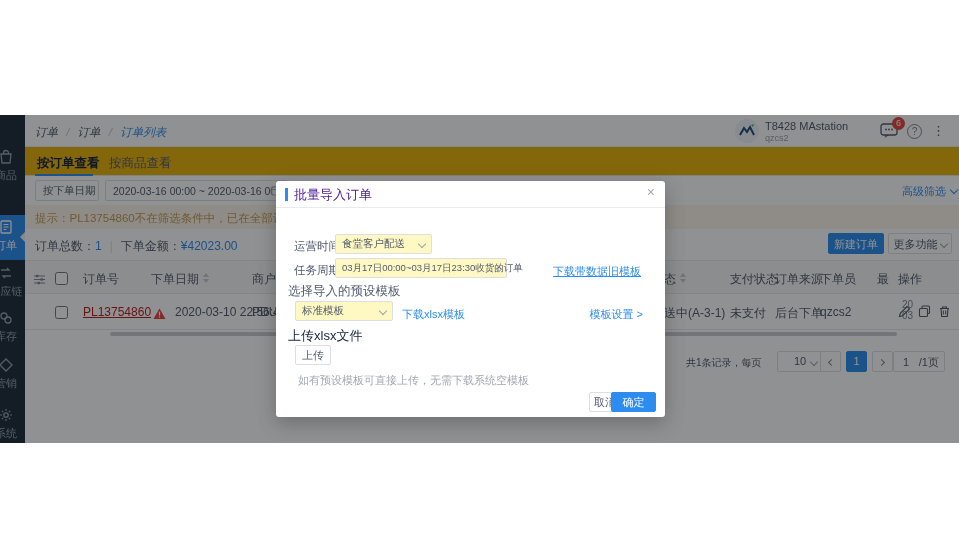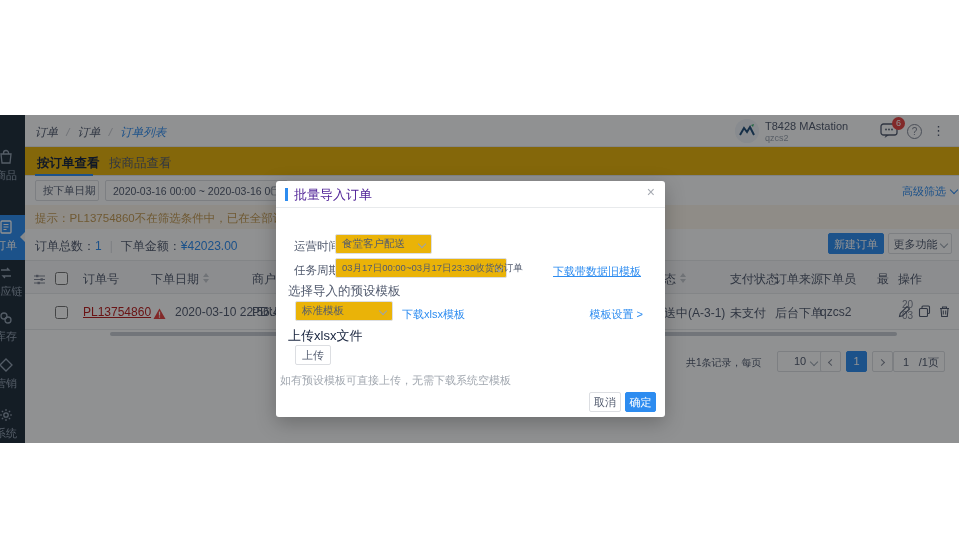--- a/index.html
+++ b/index.html
@@ -105,21 +105,21 @@
   
   .overlay { position:absolute; inset:0; background:rgba(8,10,14,0.45); z-index:40; }
   .modal { position:absolute; left:276px; top:181px; width:389px; height:236px; background:#fff; border-radius:3px;
     box-shadow:0 6px 20px rgba(0,0,0,.25); z-index:60; }
   .m-accent { position:absolute; left:9px; top:7px; width:3px; height:13px; background:#2d8cf0; }
   .m-title { position:absolute; left:18px; top:5px; font-size:13px; color:#4c1d95; font-weight:normal; }
   .m-close { position:absolute; right:10px; top:3px; font-size:14px; color:#a6aab2; cursor:pointer; }
   .m-div { position:absolute; left:0; top:26px; width:100%; height:1px; background:#e8eaec; }
   .m-sec { position:absolute; font-size:12.5px; color:#515a6e; }
   .m-label { position:absolute; font-size:11.5px; color:#515a6e; }
-  .m-select { position:absolute; border:1px solid #dcdee2; border-radius:2px; background:#eab308; cursor:pointer; }
+  .m-select { position:absolute; border:1px solid #dcdee2; border-radius:2px; background:#fef9c3; cursor:pointer; }
   .m-select .val { position:absolute; left:6px; top:50%; transform:translateY(-50%); font-size:10.5px; color:#515a6e; white-space:nowrap; }
   .m-link { position:absolute; font-size:11px; color:#2d8cf0; cursor:pointer; }
   .m-link.u { text-decoration:underline; }
   .m-hint { position:absolute; font-size:11px; color:#a2a8b0; }
   .m-btn { position:absolute; height:20px; line-height:19px; border-radius:2px; font-size:11px; text-align:center; cursor:pointer; }
 </style>
 </head>
 <body>
 
 <div class="page">
@@ -359,18 +359,18 @@
     <div class="m-sec" style="left:12px;top:102px">选择导入的预设模板</div>
     <div class="m-select" style="left:19px;top:120px;width:98px;height:20px">
       <span class="val">标准模板</span>
       <span class="chev" style="top:6px;right:6px"></span>
     </div>
     <div class="m-link" style="left:126px;top:126px">下载xlsx模板</div>
     <div class="m-link" style="right:22px;top:126px">模板设置 &gt;</div>
 
     <div class="m-sec" style="left:12px;top:146px;font-size:13px;color:#17233d">上传xlsx文件</div>
     <div class="m-btn btn-plain" style="left:19px;top:164px;width:36px">上传</div>
-    <div class="m-hint" style="left:4px;top:192px">如有预设模板可直接上传，无需下载系统空模板</div>
+    <div class="m-hint" style="left:22px;top:192px">如有预设模板可直接上传，无需下载系统空模板</div>
 
     <div class="m-btn btn-plain" style="right:44px;top:211px;width:32px">取消</div>
-    <div class="m-btn btn-primary" style="right:9px;top:211px;width:31px">确定</div>
+    <div class="m-btn btn-primary" style="right:9px;top:211px;width:45px">确定</div>
   </div>
 </div>
 
 </body></html>

